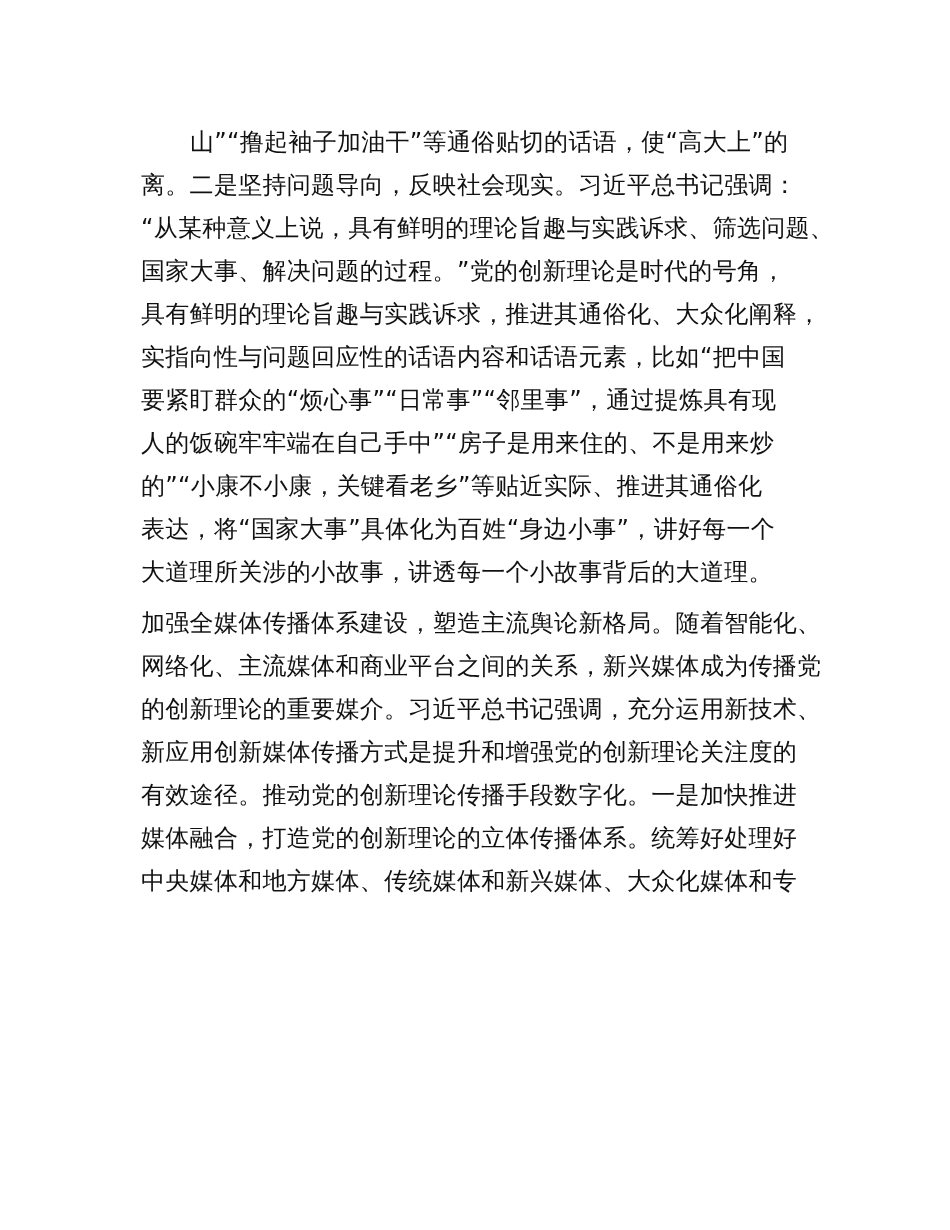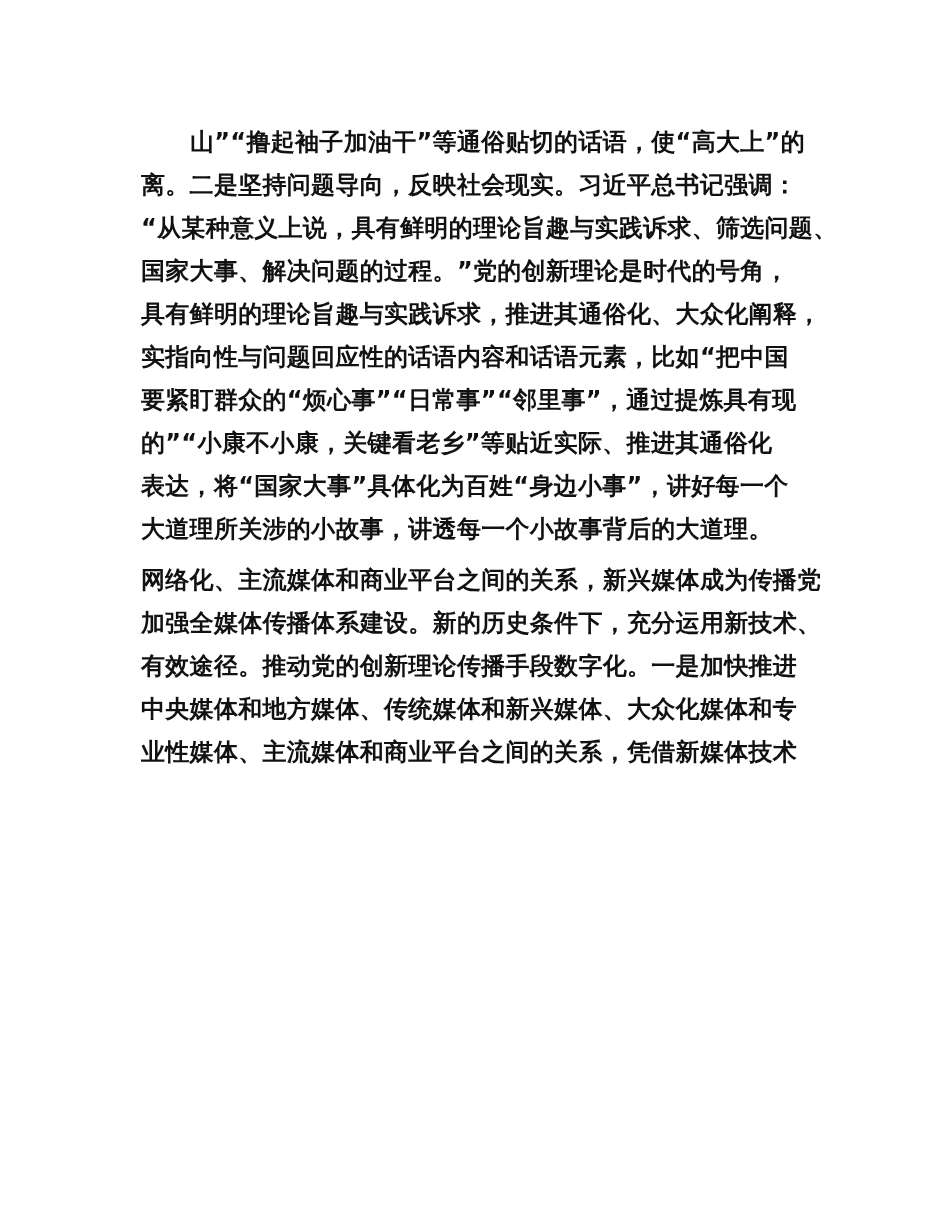--- a/index.html
+++ b/index.html
@@ -20,46 +20,48 @@
       left: 141px;
       top: 121px;
       width: 690px;
     }
     .line {
       height: 43px;
       line-height: 43px;
       font-size: 24px;
       white-space: nowrap;
       letter-spacing: 0.3px;
-      font-weight: bold;
     }
     .indent {
       padding-left: 49px;
     }
     .para-gap {
       height: 8px;
     }
   </style>
 </head>
 <body>
 
 <div class="page">
   <div class="paragraph">
     <div class="line indent">山”“撸起袖子加油干”等通俗贴切的话语，使“高大上”的</div>
     <div class="line">离。二是坚持问题导向，反映社会现实。习近平总书记强调：</div>
     <div class="line">“从某种意义上说，具有鲜明的理论旨趣与实践诉求、筛选问题、</div>
     <div class="line">国家大事、解决问题的过程。”党的创新理论是时代的号角，</div>
     <div class="line">具有鲜明的理论旨趣与实践诉求，推进其通俗化、大众化阐释，</div>
     <div class="line">实指向性与问题回应性的话语内容和话语元素，比如“把中国</div>
     <div class="line">要紧盯群众的“烦心事”“日常事”“邻里事”，通过提炼具有现</div>
+    <div class="line">人的饭碗牢牢端在自己手中”“房子是用来住的、不是用来炒</div>
     <div class="line">的”“小康不小康，关键看老乡”等贴近实际、推进其通俗化</div>
     <div class="line">表达，将“国家大事”具体化为百姓“身边小事”，讲好每一个</div>
     <div class="line">大道理所关涉的小故事，讲透每一个小故事背后的大道理。</div>
   </div>
   <div class="para-gap"></div>
   <div class="paragraph">
+    <div class="line">加强全媒体传播体系建设，塑造主流舆论新格局。随着智能化、</div>
     <div class="line">网络化、主流媒体和商业平台之间的关系，新兴媒体成为传播党</div>
-    <div class="line">加强全媒体传播体系建设。新的历史条件下，充分运用新技术、</div>
+    <div class="line">的创新理论的重要媒介。习近平总书记强调，充分运用新技术、</div>
+    <div class="line">新应用创新媒体传播方式是提升和增强党的创新理论关注度的</div>
     <div class="line">有效途径。推动党的创新理论传播手段数字化。一是加快推进</div>
+    <div class="line">媒体融合，打造党的创新理论的立体传播体系。统筹好处理好</div>
     <div class="line">中央媒体和地方媒体、传统媒体和新兴媒体、大众化媒体和专</div>
-    <div class="line">业性媒体、主流媒体和商业平台之间的关系，凭借新媒体技术</div>
   </div>
 </div>
 
 </body></html>

